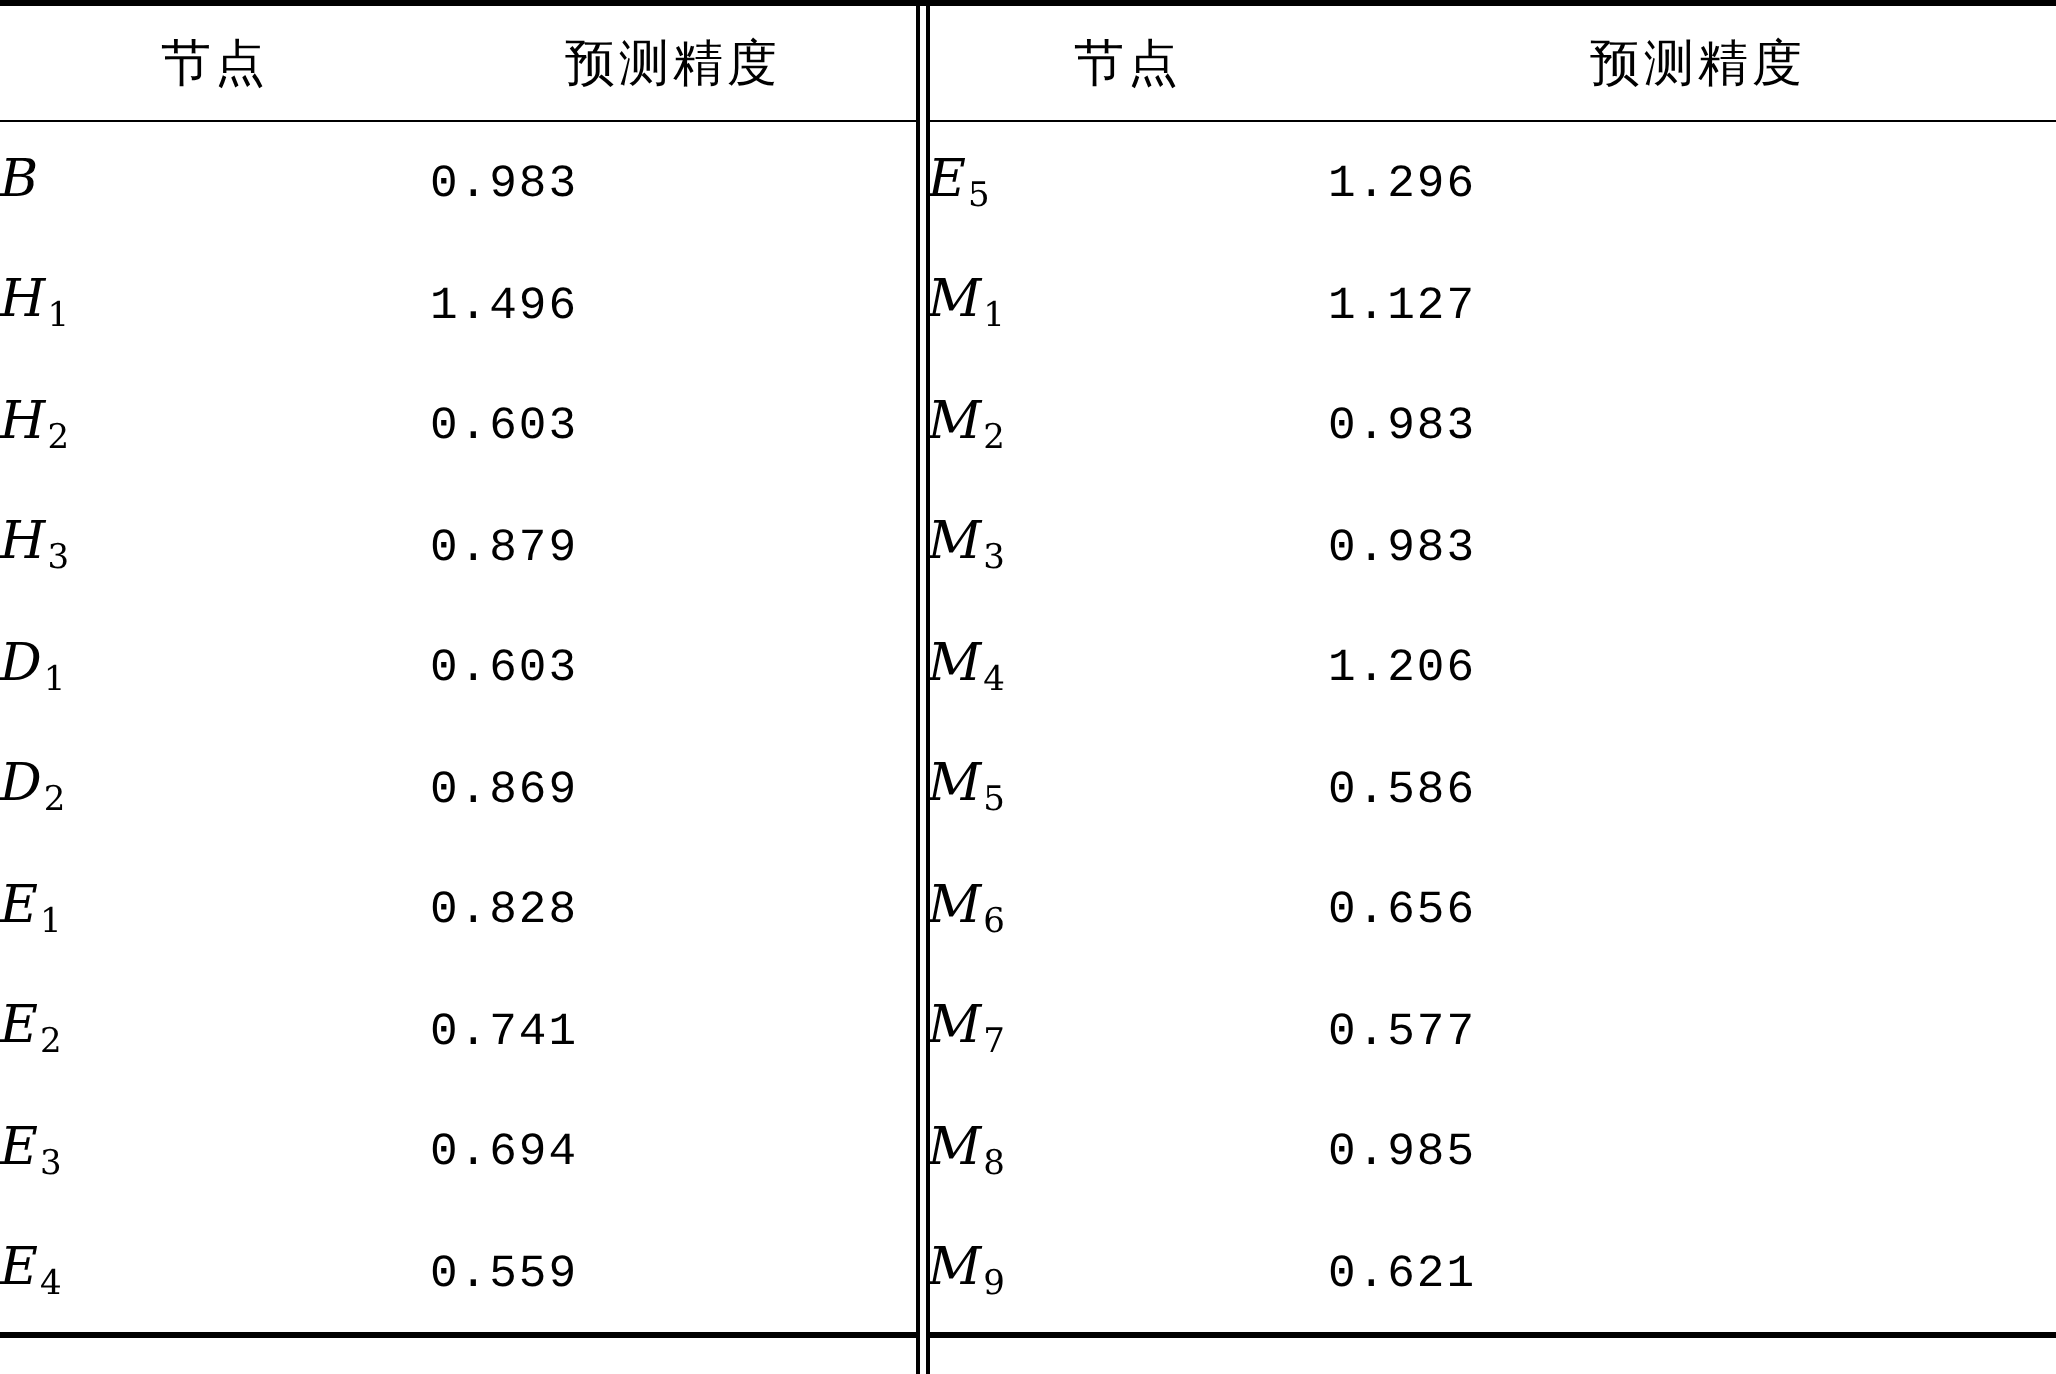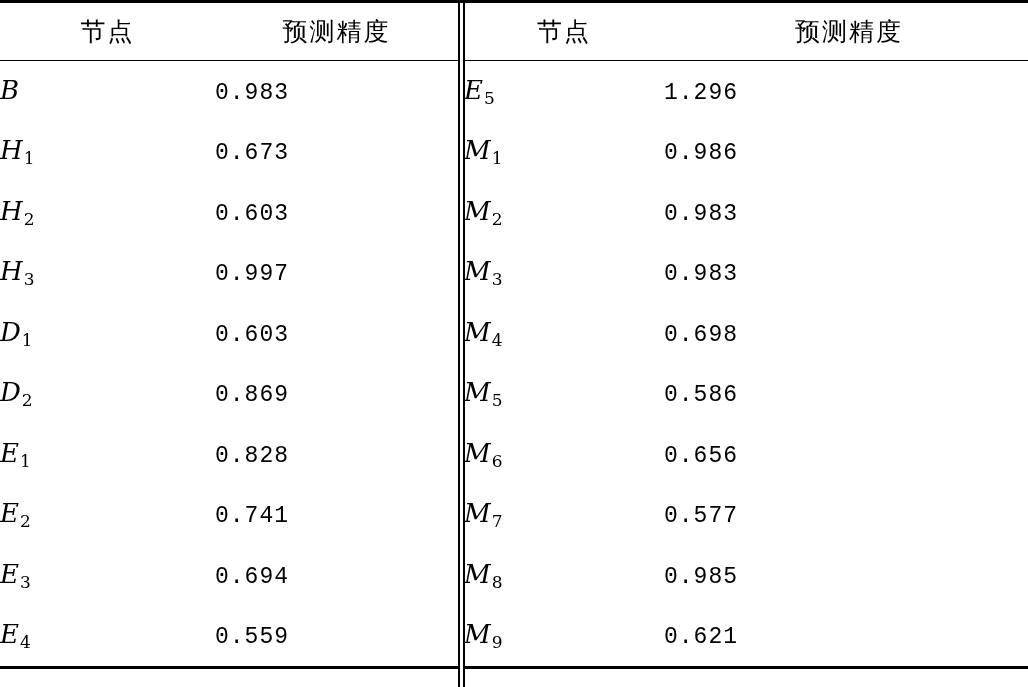--- a/index.html
+++ b/index.html
@@ -151,44 +151,44 @@
 
       <tr>
         <td class="body-cell"><span class="node-label"><span>B</span><span class="sub"></span></span></td>
         <td class="body-cell"><span class="value-label">0.983</span></td>
         <td class="body-cell"><span class="node-label"><span>E</span><span class="sub">5</span></span></td>
         <td class="body-cell"><span class="value-label">1.296</span></td>
       </tr>
 
       <tr>
         <td class="body-cell"><span class="node-label"><span>H</span><span class="sub">1</span></span></td>
-        <td class="body-cell"><span class="value-label">0.673</span></td>
+        <td class="body-cell"><span class="value-label">1.496</span></td>
         <td class="body-cell"><span class="node-label"><span>M</span><span class="sub">1</span></span></td>
-        <td class="body-cell"><span class="value-label">0.986</span></td>
+        <td class="body-cell"><span class="value-label">1.127</span></td>
       </tr>
 
       <tr>
         <td class="body-cell"><span class="node-label"><span>H</span><span class="sub">2</span></span></td>
         <td class="body-cell"><span class="value-label">0.603</span></td>
         <td class="body-cell"><span class="node-label"><span>M</span><span class="sub">2</span></span></td>
         <td class="body-cell"><span class="value-label">0.983</span></td>
       </tr>
 
       <tr>
         <td class="body-cell"><span class="node-label"><span>H</span><span class="sub">3</span></span></td>
-        <td class="body-cell"><span class="value-label">0.997</span></td>
+        <td class="body-cell"><span class="value-label">0.879</span></td>
         <td class="body-cell"><span class="node-label"><span>M</span><span class="sub">3</span></span></td>
         <td class="body-cell"><span class="value-label">0.983</span></td>
       </tr>
 
       <tr>
         <td class="body-cell"><span class="node-label"><span>D</span><span class="sub">1</span></span></td>
         <td class="body-cell"><span class="value-label">0.603</span></td>
         <td class="body-cell"><span class="node-label"><span>M</span><span class="sub">4</span></span></td>
-        <td class="body-cell"><span class="value-label">0.698</span></td>
+        <td class="body-cell"><span class="value-label">1.206</span></td>
       </tr>
 
       <tr>
         <td class="body-cell"><span class="node-label"><span>D</span><span class="sub">2</span></span></td>
         <td class="body-cell"><span class="value-label">0.869</span></td>
         <td class="body-cell"><span class="node-label"><span>M</span><span class="sub">5</span></span></td>
         <td class="body-cell"><span class="value-label">0.586</span></td>
       </tr>
 
       <tr>

